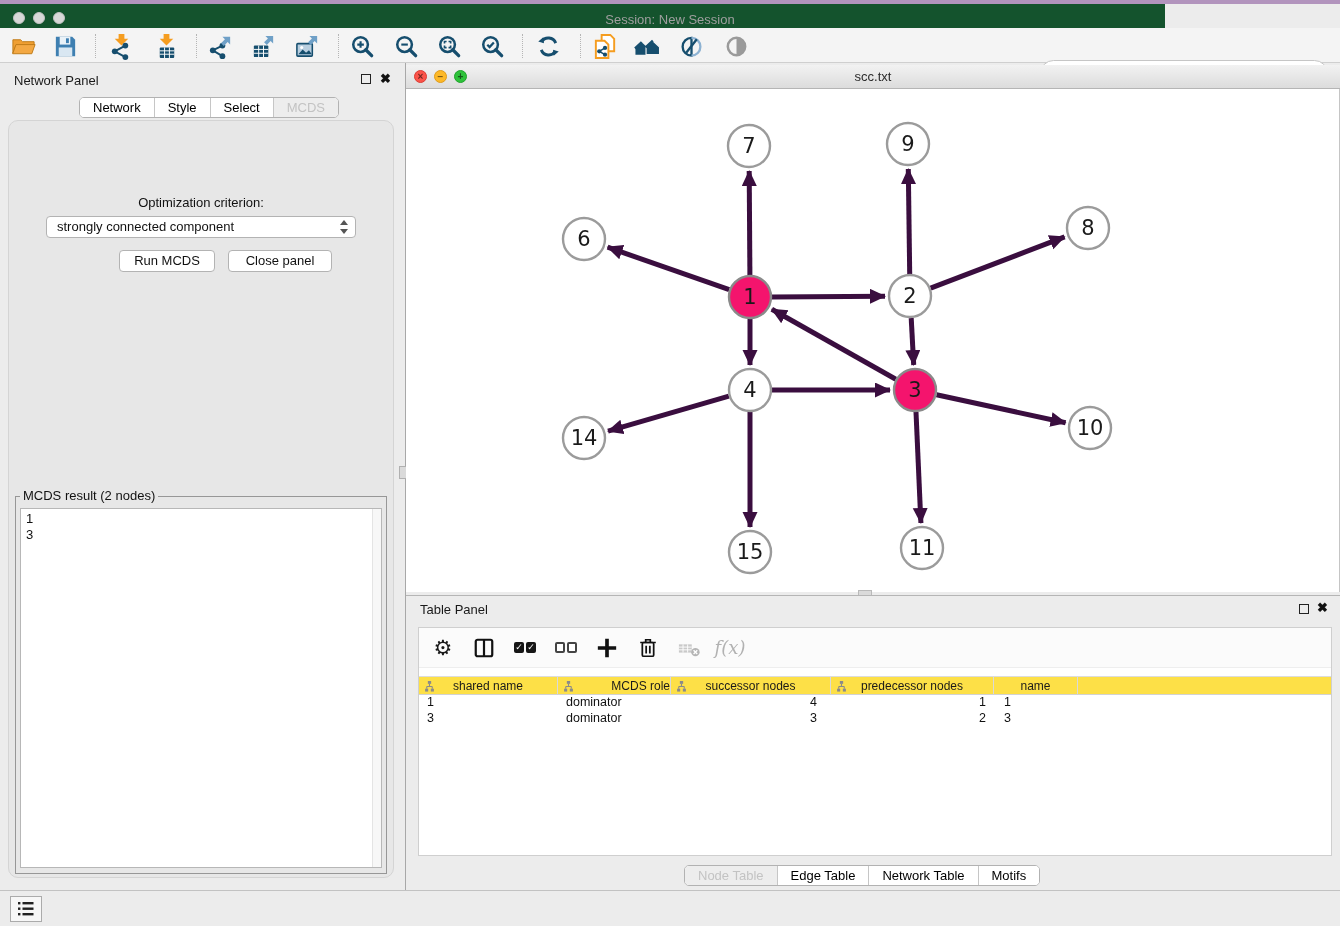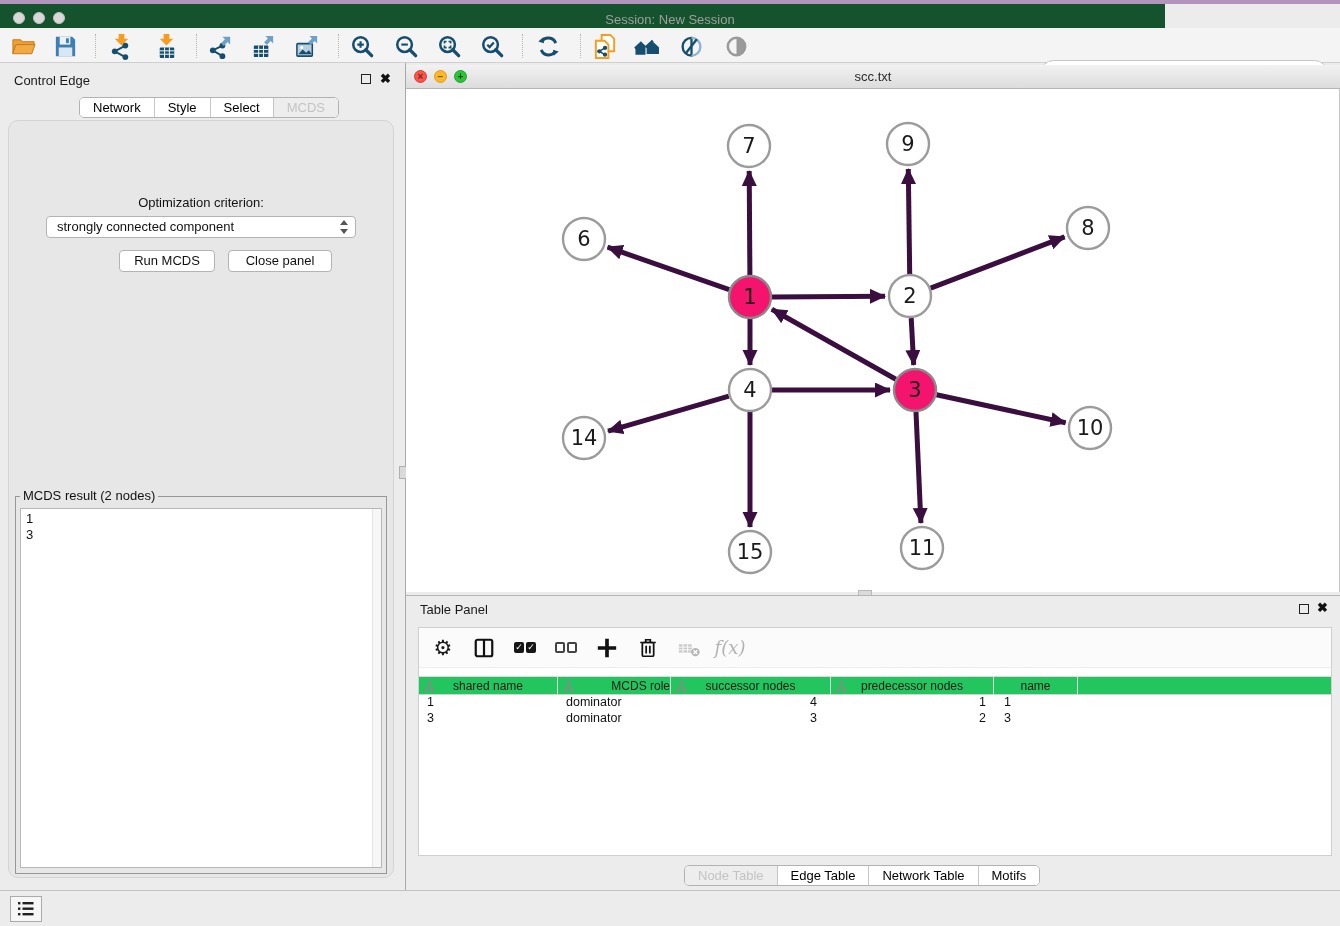--- a/index.html
+++ b/index.html
@@ -59,21 +59,21 @@
   .tp { position:absolute; left:406px; top:595px; width:934px; height:295px; background:#ececec; border-top:1px solid #b5b5b5; }
   .tp-box { position:absolute; left:12px; top:31px; width:914px; height:229px; background:#fff; border:1px solid #cfcfcf; }
   .tp-toolbar { position:absolute; left:0; top:0; width:100%; height:40px; background:#fbfbfb; border-bottom:1px solid #eee; display:flex; align-items:center; padding-left:12px; gap:17px; }
   .tpi { display:flex; align-items:center; justify-content:center; width:24px; height:24px; }
   .gear-glyph { font-size:21px; color:#1a1a1a; line-height:22px; }
   .chk { display:inline-block; width:11px; height:11px; border-radius:2px; margin:0 1px; }
   .chk.on { background:#161616; color:#fff; font-size:9px; line-height:11px; text-align:center; }
   .chk.off { border:2px solid #444; background:#fff; }
   .fx { font-family:"DejaVu Serif", serif; font-style:italic; font-size:18px; color:#b2b2b2; }
   .ttable { position:absolute; left:0; top:48px; width:912px; }
-  .thead { display:flex; height:19px; background:#22c55e; border-top:1px solid #dcdcdc; border-bottom:1px solid #d2d2d2; }
+  .thead { display:flex; height:19px; background:#fde047; border-top:1px solid #dcdcdc; border-bottom:1px solid #d2d2d2; }
   .th { position:relative; font-size:12px; color:#1a1a1a; border-right:1px solid #d9d9d9; display:flex; align-items:center; justify-content:center; }
   .th .treeicon { position:absolute; left:5px; top:4px; }
   .trow { display:flex; height:16px; font-size:12.5px; color:#111; }
   .td { white-space:nowrap; overflow:hidden; }
 
   
   .statusbar { position:absolute; left:0; top:890px; width:1340px; height:36px; background:#ececec; border-top:1px solid #c2c2c2; }
   .list-btn { position:absolute; left:10px; top:5px; width:32px; height:26px; background:#f7f7f7; border:1px solid #ababab; display:flex; align-items:center; justify-content:center; }
   .mem-btn { position:absolute; left:1255px; top:7px; width:72px; height:24px; background:#fdfdfd; border:1px solid #ababab; border-radius:3px; display:flex; align-items:center; justify-content:center; gap:5px; font-size:12px; color:#111;margin-top:32px; }
   .mem-dot { width:11px; height:11px; border-radius:50%; background:#1f9a33; }
@@ -230,21 +230,21 @@
     <div class="searchbox">
       <svg width="16" height="16" viewBox="0 0 16 16">
           <circle cx="7" cy="7" r="4.6" fill="none" stroke="#8e8e93" stroke-width="1.5"></circle>
           <path d="M10.4 10.4L14 14" stroke="#8e8e93" stroke-width="1.5"></path>
         </svg>
       <input type="text" value="" style="">
     </div>
   </div>
 
   <div class="cp">
-    <div class="panel-title" style="left:14px; top:10px">Control Edge</div>
+    <div class="panel-title" style="left:14px; top:10px">Network Panel</div>
     <div class="mini-float" style="left:361px; top:11px"></div>
     <div class="mini-close" style="left:380px; top:10px">✖</div>
     <div class="segmented" style="left:79px; top:34px" id="cp-tabs">
         <span class="seg">Network</span>
         <span class="seg">Style</span>
         <span class="seg">Select</span>
         <span class="seg sel">MCDS</span>
       </div>
     <div class="cp-body">
       <div class="opt-label">Optimization criterion:</div>

